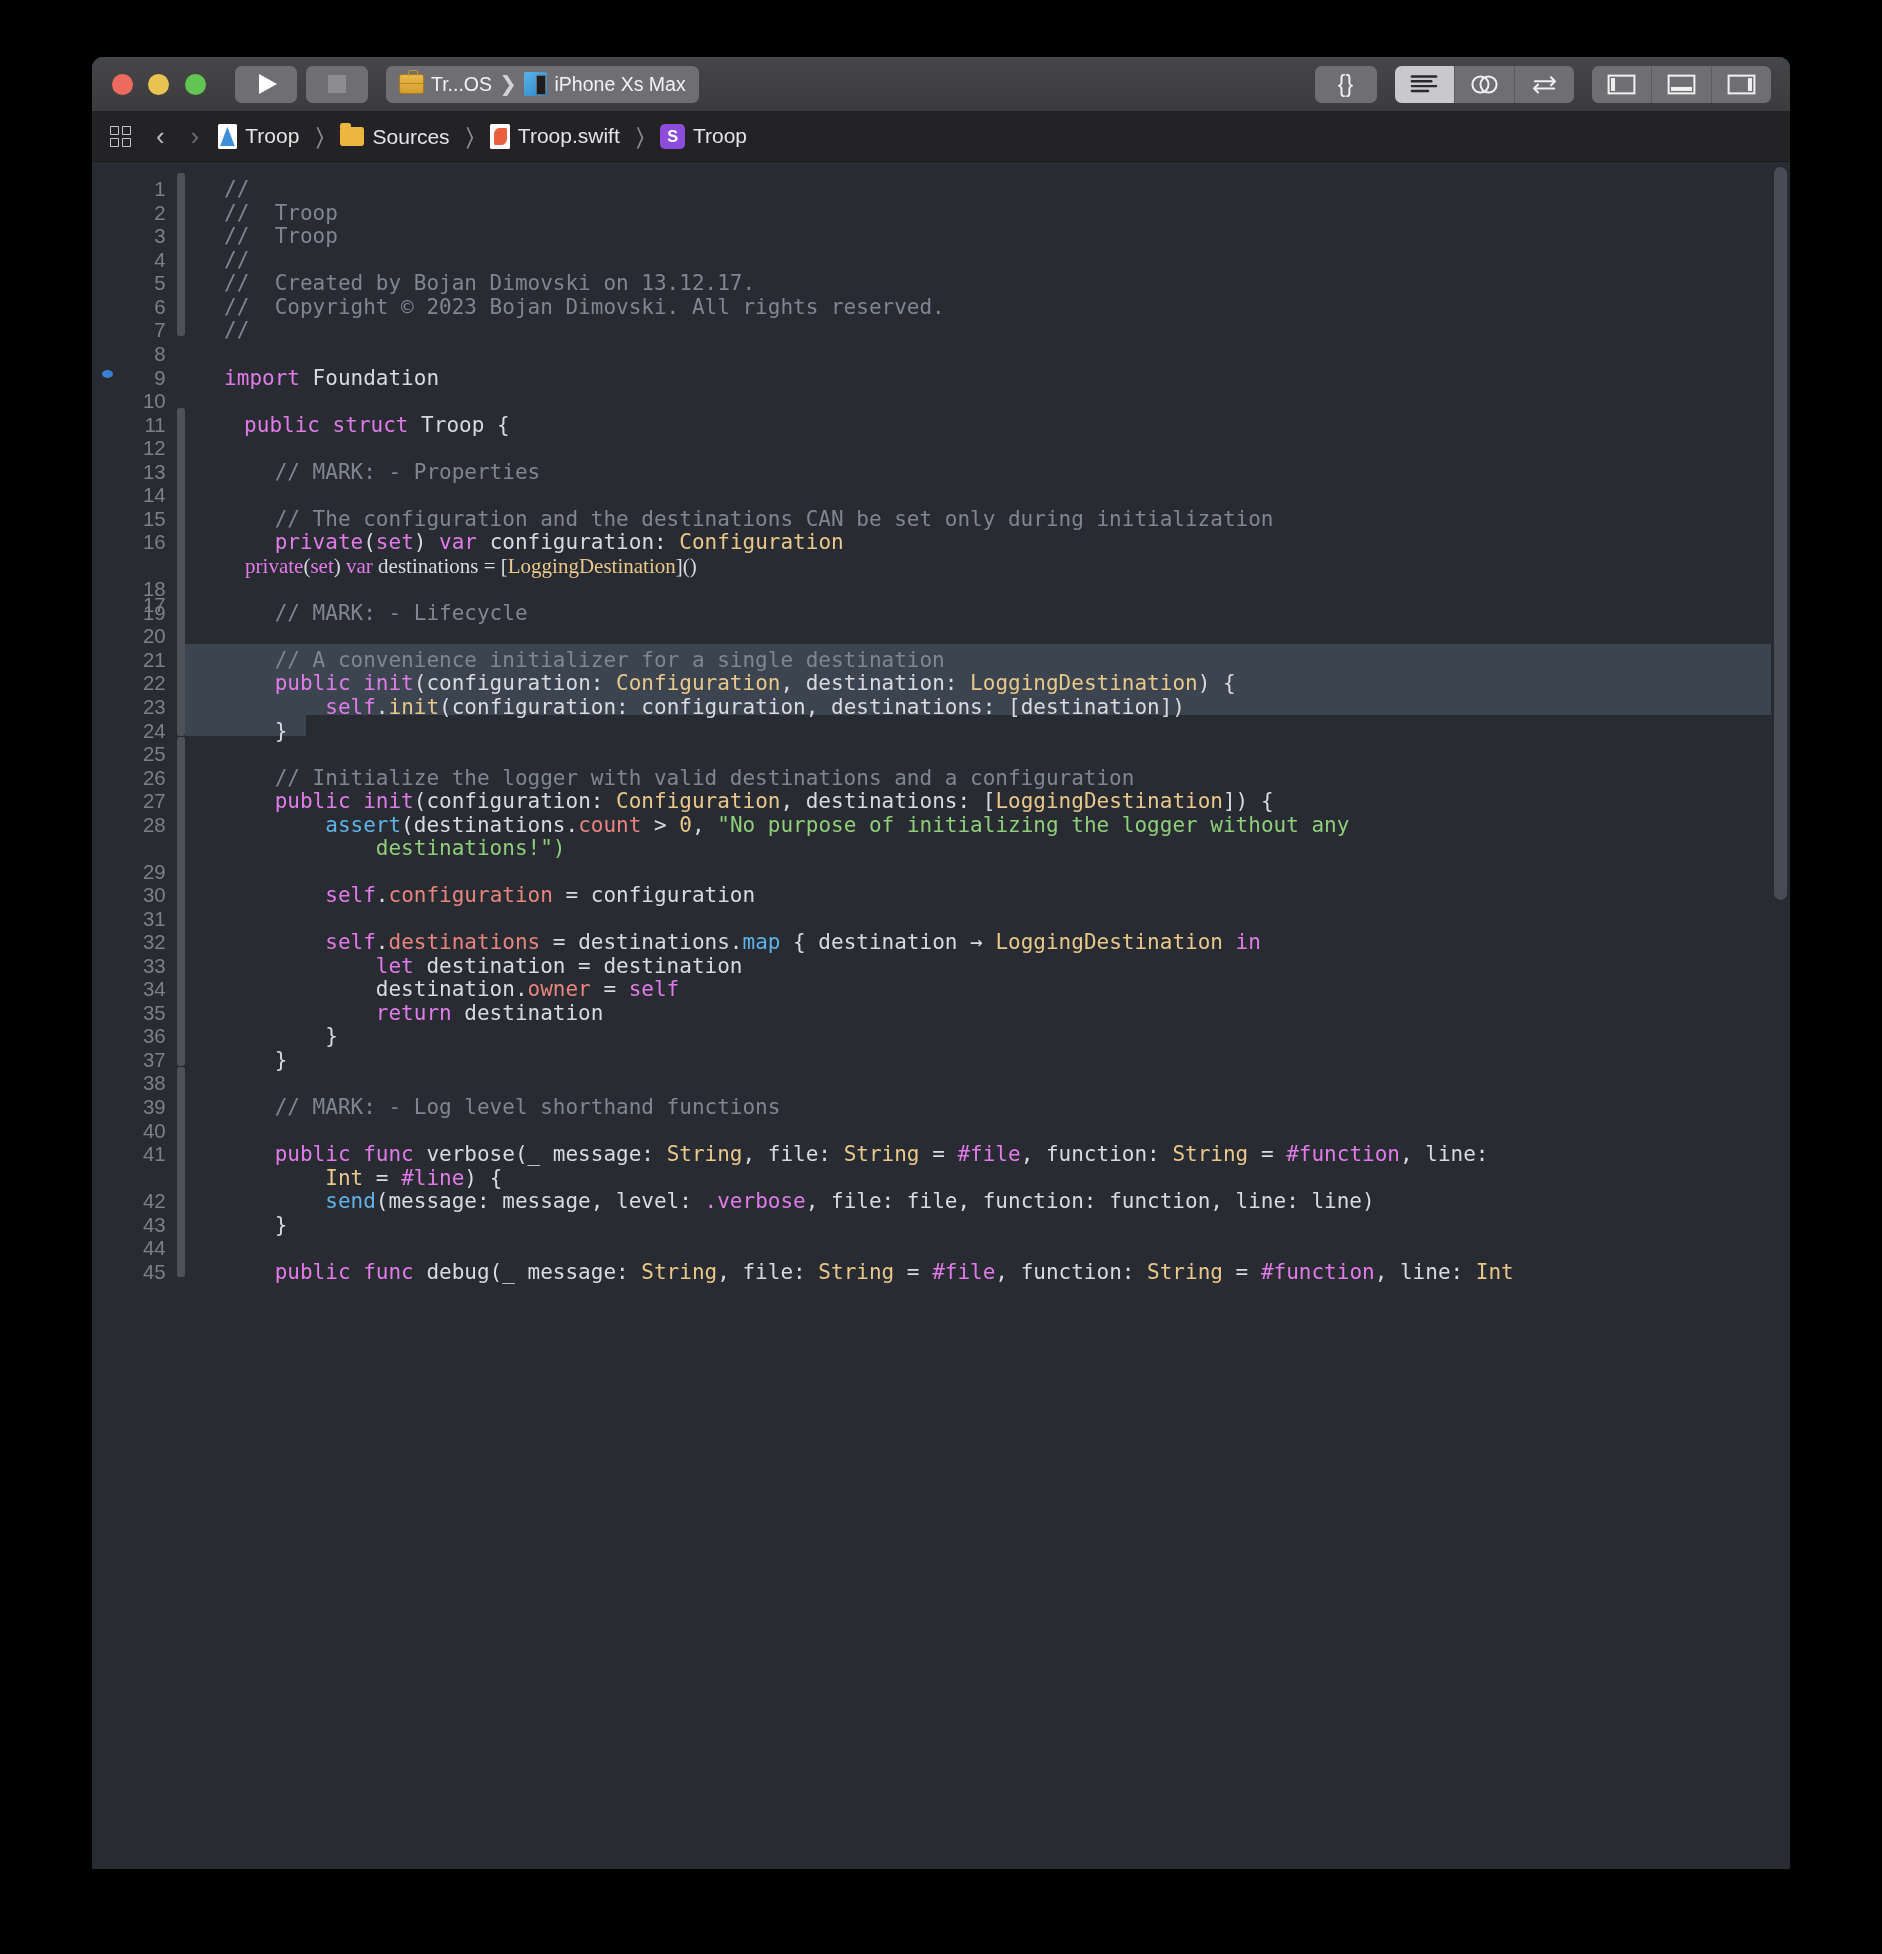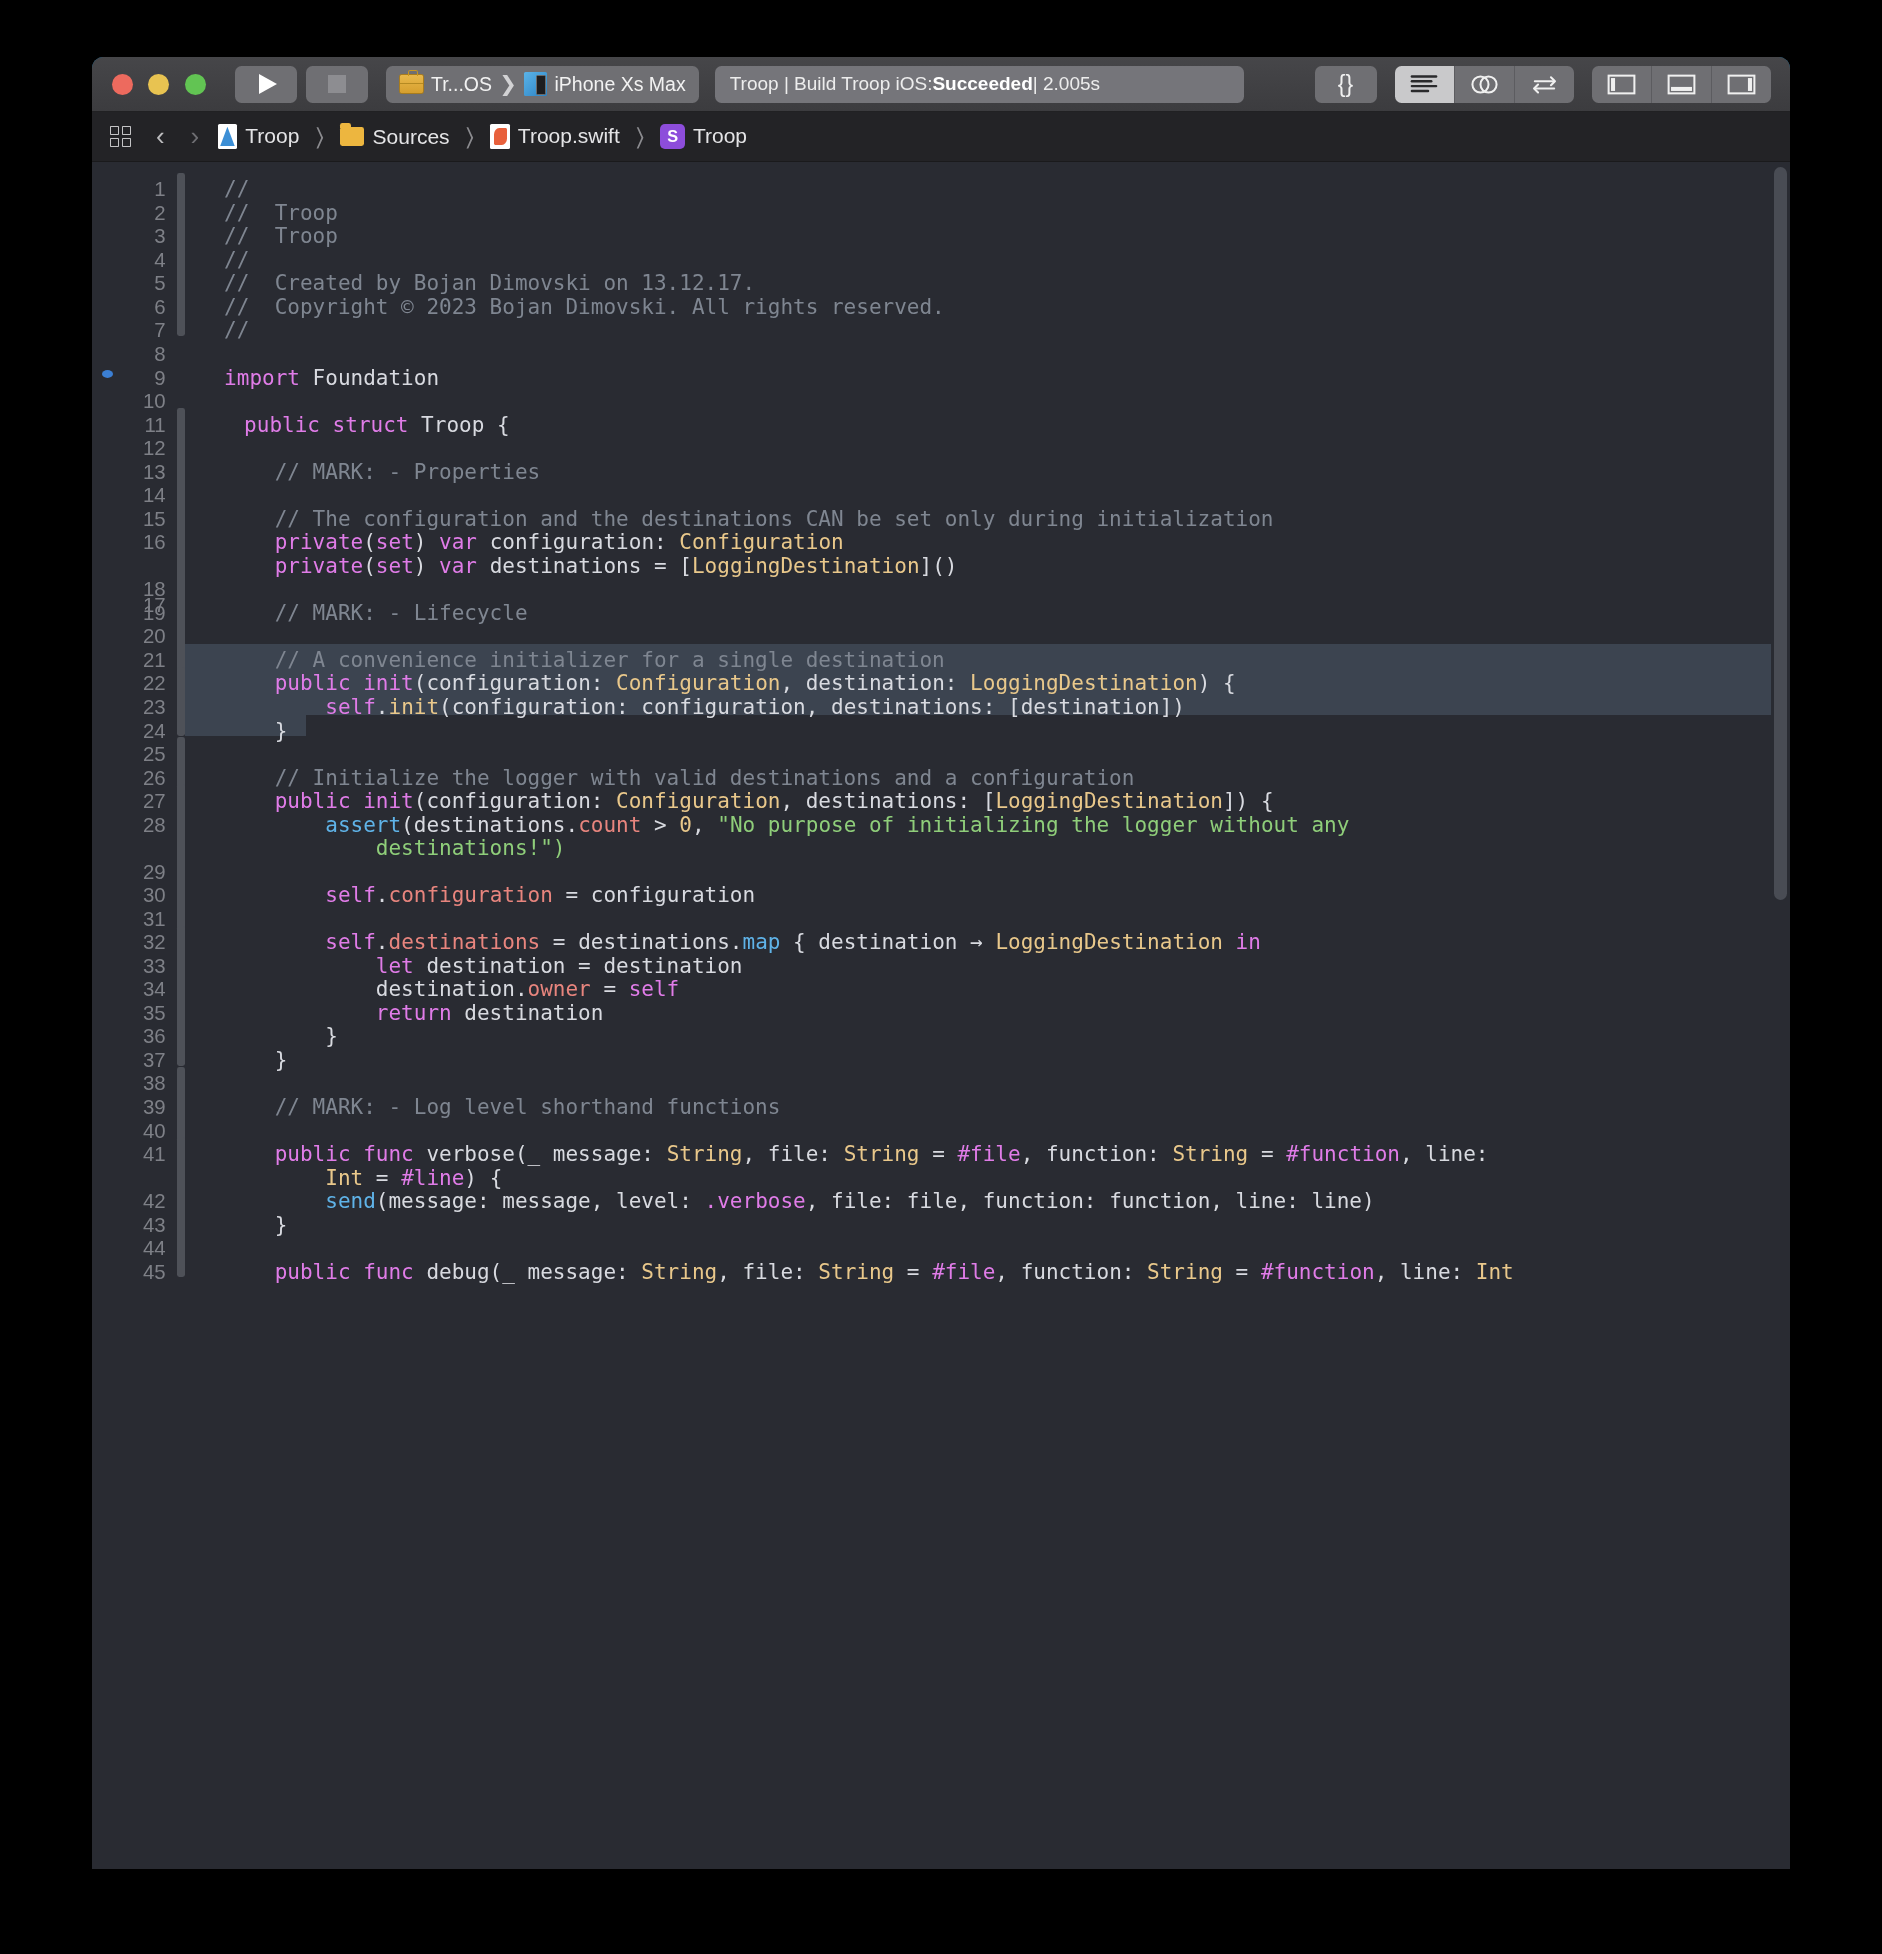--- a/index.html
+++ b/index.html
@@ -397,25 +397,20 @@
     </div>
 
     <div class="scheme-box">
       <span class="icon-case"></span>
       <span>Tr...OS</span>
       <span class="chev-sep">❯</span>
       <span class="icon-device"></span>
       <span>iPhone Xs Max</span>
     </div>
 
-    <div class="status-bar">
-      <span>Troop | Build Troop iOS: </span>
-        <b>Succeeded</b>
-        <span> | 2.005s</span>
-    </div>
 
     <div class="tb-right">
 
       <div class="single-btn">
         <span>{}</span>
       </div>
 
       <div class="seg-group">
         <div class="seg active">
           <svg width="28" height="21" viewBox="0 0 34 26">
@@ -575,21 +570,21 @@
           <div class="code-line" style="top: 157px; left: 39px; z-index: 2;"><span class="c-comment">//</span></div>
           <div class="code-line" style="top: 181px; left: 39px; z-index: 2;"></div>
           <div class="code-line" style="top: 205px; left: 39px; z-index: 2;"><span class="c-kw">import</span><span class="c-plain"> Foundation</span></div>
           <div class="code-line" style="top: 228px; left: 39px; z-index: 2;"></div>
           <div class="code-line" style="top: 252px; left: 39px; z-index: 2; margin-left: 20px;"><span class="c-kw">public struct</span><span class="c-plain"> Troop {</span></div>
           <div class="code-line" style="top: 275px; left: 39px; z-index: 2;"></div>
           <div class="code-line" style="top: 299px; left: 39px; z-index: 2;"><span class="c-comment">    // MARK: - Properties</span></div>
           <div class="code-line" style="top: 322px; left: 39px; z-index: 2;"></div>
           <div class="code-line" style="top: 346px; left: 39px; z-index: 2;"><span class="c-comment">    // The configuration and the destinations CAN be set only during initialization</span></div>
           <div class="code-line" style="top: 369px; left: 39px; z-index: 2;"><span class="c-plain">    </span><span class="c-kw">private</span><span class="c-plain">(</span><span class="c-kw">set</span><span class="c-plain">) </span><span class="c-kw">var</span><span class="c-plain"> configuration: </span><span class="c-type">Configuration</span></div>
-          <div class="code-line" style="top: 393px; left: 39px; z-index: 2;"><span class="c-plain">    </span><span class="c-kw">private</span><span class="c-plain">(</span><span class="c-kw">set</span><span class="c-plain">) </span><span class="c-kw">var</span><span class="c-plain"> destinations = [</span><span class="c-type">LoggingDestination</span><span class="c-plain">]()</span></div>
+          <div class="code-line" style="top: 393px; left: 39px; z-index: 2; font-family: Liberation Serif, serif;"><span class="c-plain">    </span><span class="c-kw">private</span><span class="c-plain">(</span><span class="c-kw">set</span><span class="c-plain">) </span><span class="c-kw">var</span><span class="c-plain"> destinations = [</span><span class="c-type">LoggingDestination</span><span class="c-plain">]()</span></div>
           <div class="code-line" style="top: 416px; left: 39px; z-index: 2;"></div>
           <div class="code-line" style="top: 440px; left: 39px; z-index: 2;"><span class="c-comment">    // MARK: - Lifecycle</span></div>
           <div class="code-line" style="top: 463px; left: 39px; z-index: 2;"></div>
           <div class="code-line" style="top: 487px; left: 39px; z-index: 2;"><span class="c-comment">    // A convenience initializer for a single destination</span></div>
           <div class="code-line" style="top: 510px; left: 39px; z-index: 2;"><span class="c-plain">    </span><span class="c-kw">public</span><span class="c-plain"> </span><span class="c-kw">init</span><span class="c-plain">(configuration: </span><span class="c-type">Configuration</span><span class="c-plain">, destination: </span><span class="c-type">LoggingDestination</span><span class="c-plain">) {</span></div>
           <div class="code-line" style="top: 534px; left: 39px; z-index: 2;"><span class="c-plain">        </span><span class="c-self">self</span><span class="c-plain">.</span><span class="c-type">init</span><span class="c-plain">(configuration: configuration, destinations: [destination])</span></div>
           <div class="code-line" style="top: 558px; left: 39px; z-index: 2;"><span class="c-plain">    }</span></div>
           <div class="code-line" style="top: 581px; left: 39px; z-index: 2;"></div>
           <div class="code-line" style="top: 605px; left: 39px; z-index: 2;"><span class="c-comment">    // Initialize the logger with valid destinations and a configuration</span></div>
           <div class="code-line" style="top: 628px; left: 39px; z-index: 2;"><span class="c-plain">    </span><span class="c-kw">public</span><span class="c-plain"> </span><span class="c-kw">init</span><span class="c-plain">(configuration: </span><span class="c-type">Configuration</span><span class="c-plain">, destinations: [</span><span class="c-type">LoggingDestination</span><span class="c-plain">]) {</span></div>

